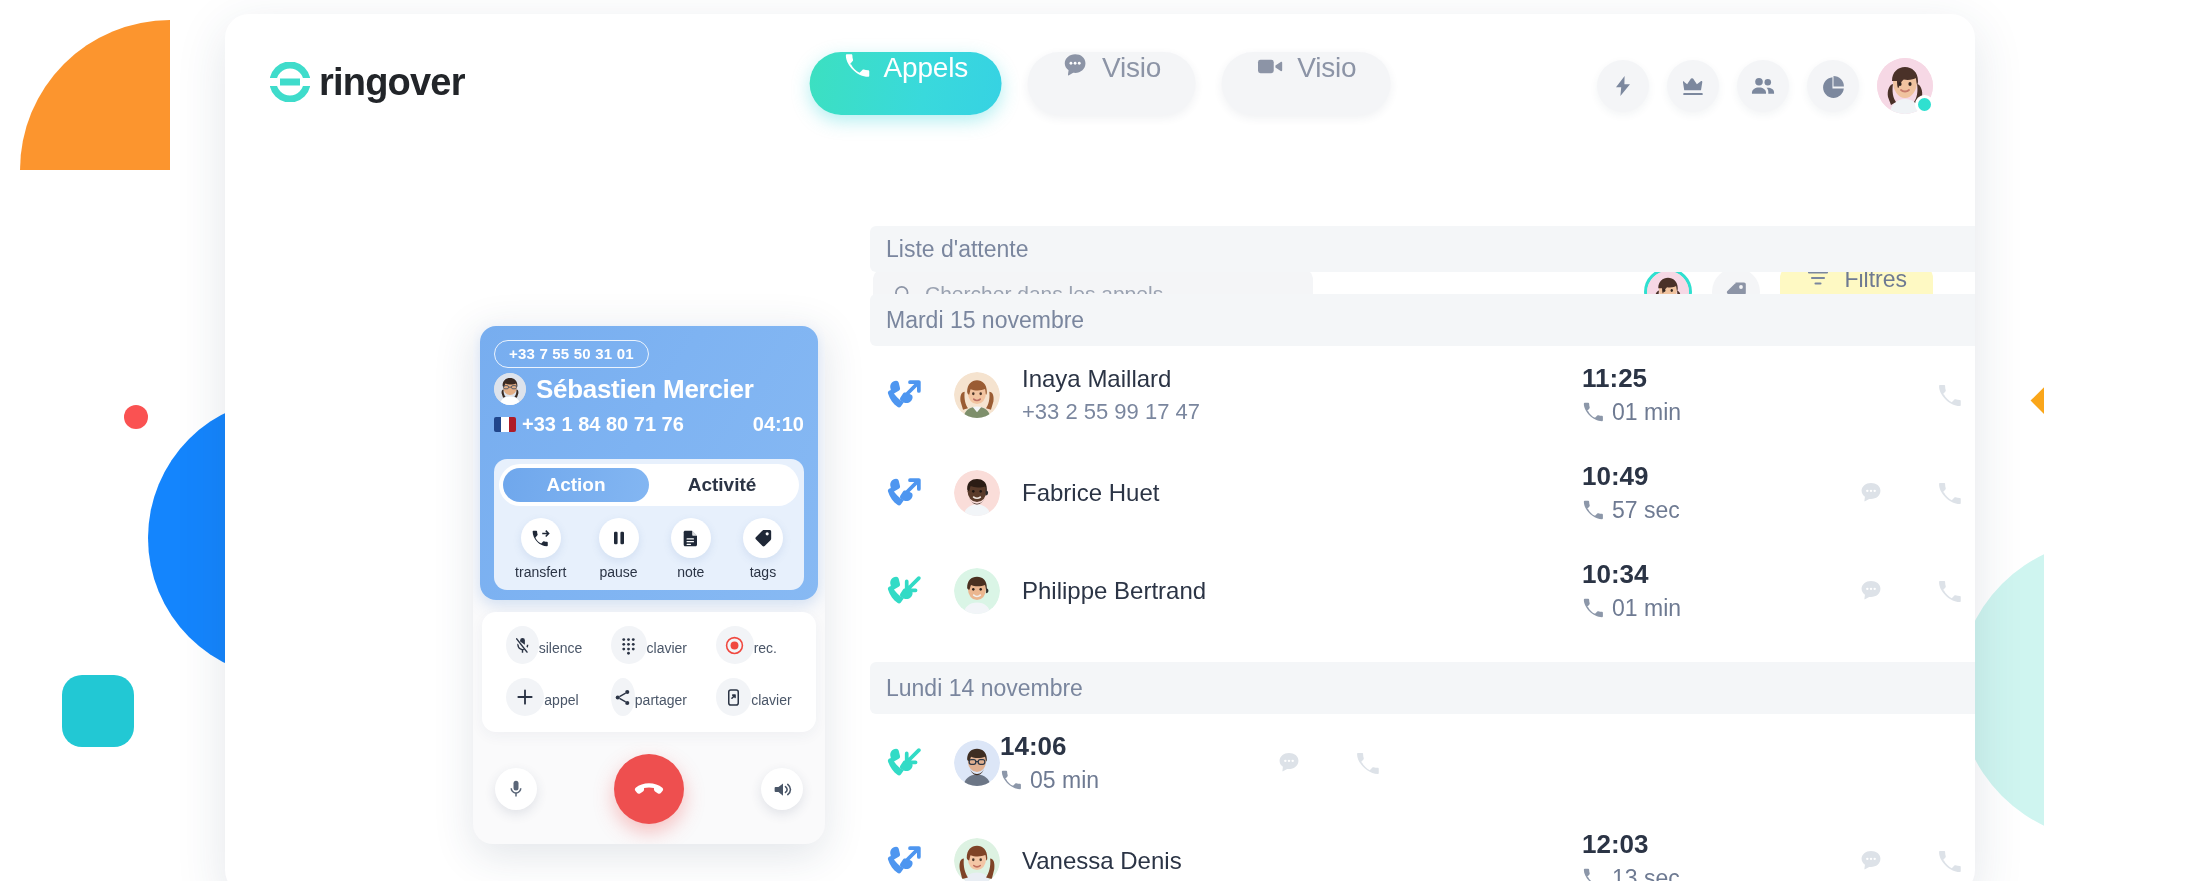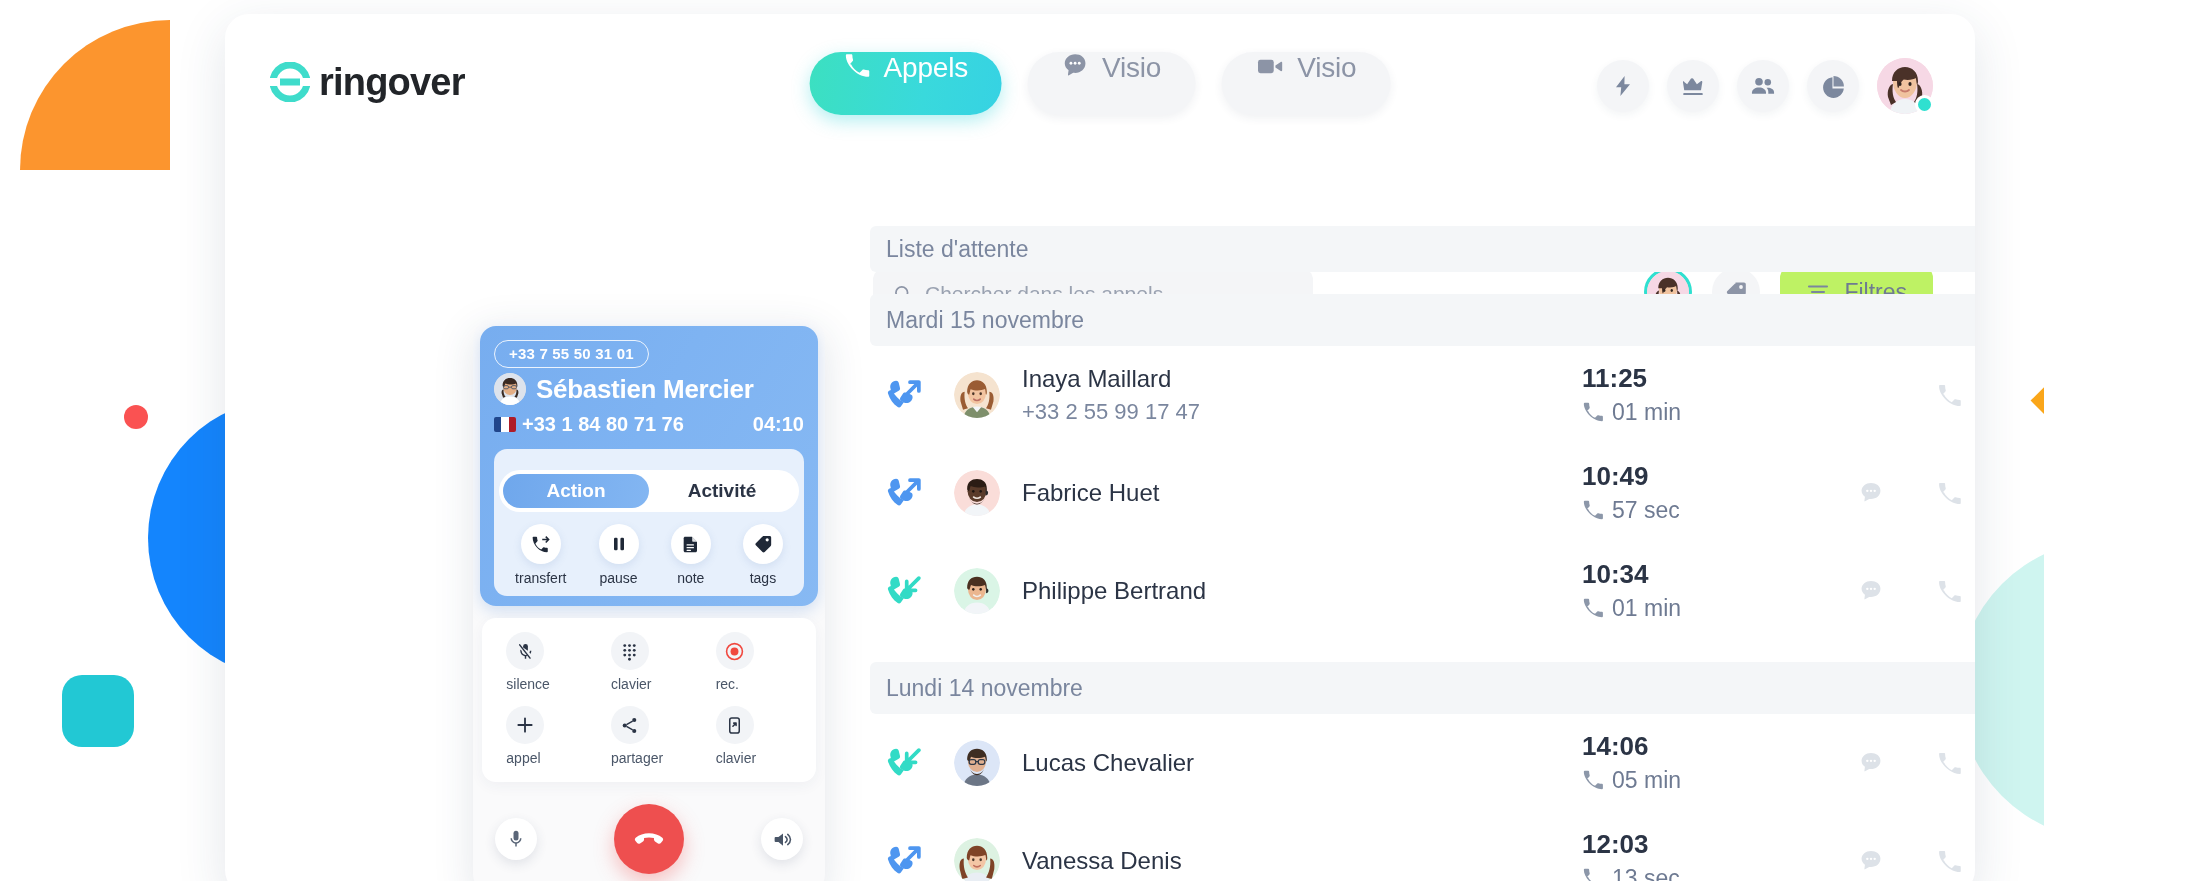--- a/index.html
+++ b/index.html
@@ -148,22 +148,22 @@
     border: 3px solid #2FE0D0; overflow: hidden; background:#F8D9E4;
     cursor: pointer;
   }
   .tag-btn {
     width: 48px; height: 48px; border-radius: 50%;
     background: #F4F5F7; border: none; cursor: pointer;
     display: flex; align-items: center; justify-content: center;
   }
   .filtres-btn {
     height: 52px; padding: 0 26px; border: none; cursor: pointer;
-    background: #bef264; border-radius: 12px;
-    display: flex; align-items: center; gap: 14px;
+    background: #fef9c3; border-radius: 12px;
+    display: flex; align-items: flex-start; gap: 14px;
   }
   .filtres-label { font-size: 23px; color: #6E7A92; }
 
   
   .call-list {
     position: absolute; left: 645px; top: 212px;
     width: 1292px;
   }
   .section-header {
     height: 46px; background: #F4F6F8; border-radius: 6px;
@@ -237,22 +237,22 @@
   .flag {
     width: 22px; height: 15px; border-radius: 2px; overflow: hidden;
     display: inline-flex; flex: 0 0 22px; margin-right: 6px;
   }
   .flag i { display: block; height: 100%; flex: 1 1 auto; }
   .flag .fb { background: #21468B; } .flag .fw { background: #ffffff; } .flag .fr { background: #AE1C28; }
   .caller-phone { color: #fff; font-size: 20px; font-weight: 700; }
   .call-timer { margin-left: auto; color: #fff; font-size: 20px; font-weight: 700; }
 
   .action-panel {
-    background: #E7F0FC; border-radius: 13px; margin-top: 11px;
-    padding: 21px 5px 10px 5px;
+    background: #E7F0FC; border-radius: 13px; margin-top: 21px;
+    padding: 5px 5px 10px 5px;
   }
   .seg {
     display: flex; background: #ffffff; border-radius: 22px; padding: 4px;
   }
   .seg-btn {
     flex: 1 1 50%; height: 34px; border: none; cursor: pointer;
     border-radius: 20px; background: transparent;
     font-family: "Liberation Sans", sans-serif;
     font-size: 19px; font-weight: 700; color: #2B3445;
   }
@@ -271,21 +271,21 @@
   }
   .action-label { font-size: 14px; color: #2B3445; margin-top: 6px; }
 
   .tools-card {
     background: #ffffff; border-radius: 14px;
     margin: 12px 9px 0 9px; padding: 14px 10px 16px 10px;
     box-shadow: 0 4px 14px rgba(40,60,90,0.05);
   }
   .tools-row { display: flex; justify-content: space-around; }
   .tools-row + .tools-row { margin-top: 14px; }
-  .tool-item { display: flex; flex-direction: column; align-items: flex-start; cursor: pointer; width: 76px;}
+  .tool-item { display: flex; flex-direction: row; align-items: center; cursor: pointer; width: 76px;}
   .tool-circle {
     width: 38px; height: 38px; border-radius: 50%; background: #F2F4F7;
     display: flex; align-items: center; justify-content: center;
   }
   .tool-label { font-size: 14px; color: #4A5668; margin-top: 6px; }
 
   .call-footer {
     display: flex; align-items: center; justify-content: space-between;
     padding: 22px 22px 6px 22px;
   }
@@ -616,21 +616,20 @@
                 <circle cx="28" cy="28" r="28" fill="#DCE6F7"></circle>
       <path d="M12 56c0-8.5 7.2-14 16-14s16 5.5 16 14z" fill="#6C7686"></path>
       <ellipse cx="28" cy="26" rx="11" ry="13" fill="#E0B091"></ellipse>
       <path d="M16 23.5c0-8.5 5-13 12-13s12 4.5 12 13c0 1.6-.4 2.6-.8 2.6-.5 0-.7-3.6-1.5-5.8-4 1.8-12.7 2.2-17 0-.9 2.2-1.6 5.8-2 5.8-.4 0-2.7-1-2.7-2.6z" fill="#3E2D22"></path>
       <path d="M19 33c1.5 7 5.5 10 9 10s7.5-3 9-10c-1 5-4 8.5-9 8.5S20 38 19 33z" fill="#3E2D22"></path>
       <rect x="18.5" y="24" width="8" height="5.6" rx="2.4" fill="none" stroke="#2F3846" stroke-width="1.5"></rect>
       <rect x="29.5" y="24" width="8" height="5.6" rx="2.4" fill="none" stroke="#2F3846" stroke-width="1.5"></rect>
       <path d="M26.5 26.4h3" stroke="#2F3846" stroke-width="1.4"></path>
               </svg>
             </span>
-            <span class="row-names"><span class="row-name">Lucas Chevalier</span></span>
             <span class="row-time"><span class="row-time-val">14:06</span><span class="row-dur">
                 <span>
                   <svg width="22" height="22" viewBox="0 0 24 24" fill="#8C97A9">
                     <path d="M6.6 10.8c1.7 3.3 4.3 5.9 7.6 7.6l2.5-2.5c.3-.3.8-.4 1.2-.3 1.2.4 2.5.6 3.9.6.6 0 1 .4 1 1V21c0 .6-.4 1-1 1C12.3 22 2 11.7 2 3c0-.6.4-1 1-1h3.8c.6 0 1 .4 1 1 0 1.3.2 2.6.6 3.9.1.4 0 .8-.3 1.2l-2.5 2.7z"></path>
                   </svg>
                 </span>
                 <span>05 min</span>
               </span></span>
             <span class="row-actions">
               <span class="act-slot">

